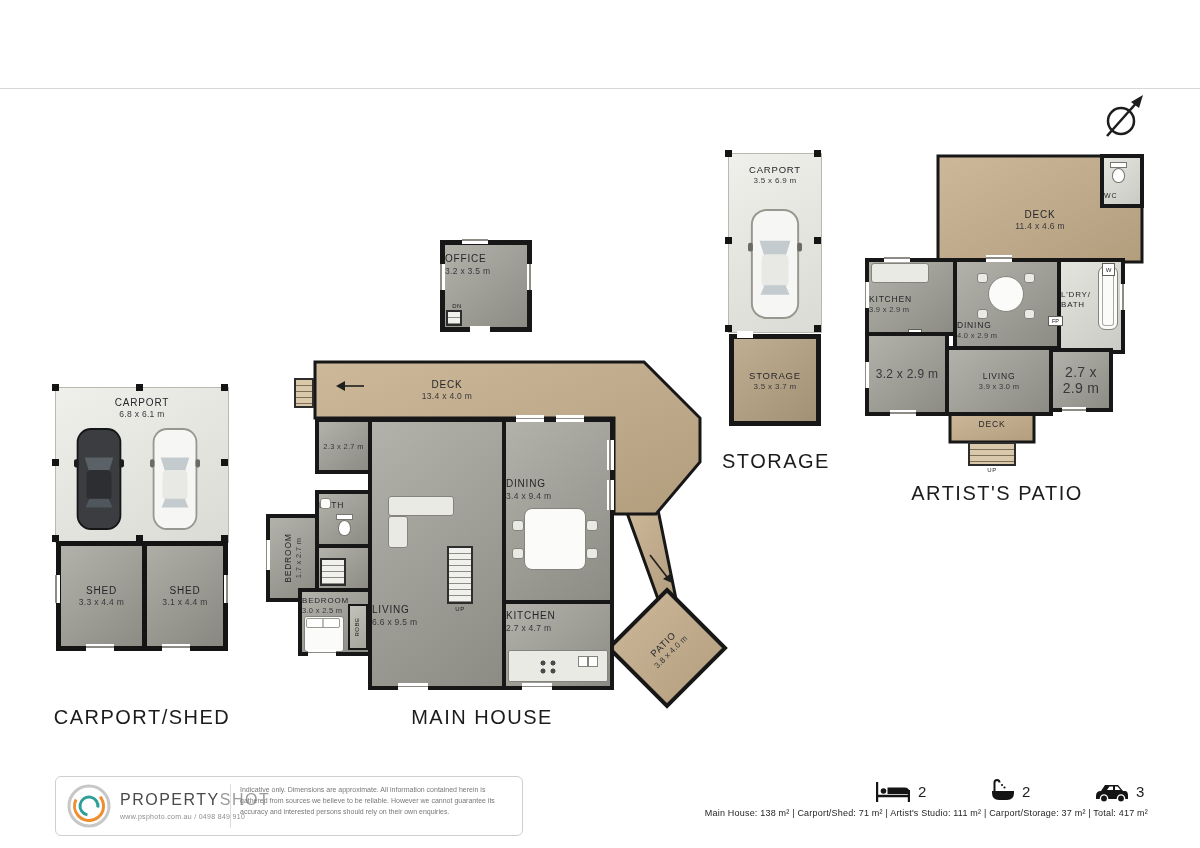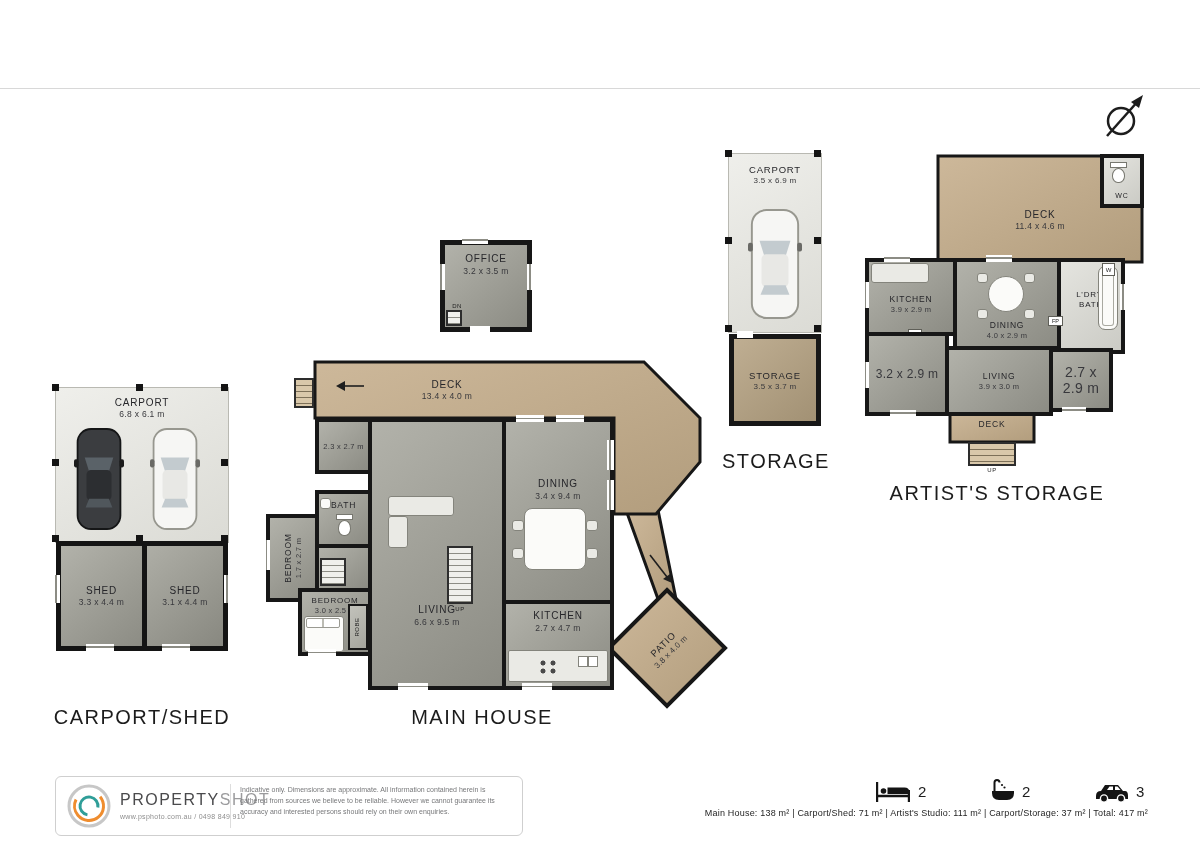--- a/index.html
+++ b/index.html
@@ -11,21 +11,21 @@
   .title .bold{font-weight:700}
   .title .light{font-weight:400;color:#2a2a2a}
   .hr{position:absolute;left:0;top:88px;width:1200px;height:1px;background:#d8d8d8}
   .caption{position:absolute;font-size:20px;letter-spacing:1.5px;color:#1c1c1c;text-align:center;font-weight:400}
   .geom{position:absolute;left:0;top:0}
   .room{position:absolute;background:linear-gradient(140deg,#b2b2aa,#8c8c84);border:4px solid #171717}
   .room.light{background:linear-gradient(140deg,#e4e4df,#cbcbc5)}
   .room.tan{background:linear-gradient(140deg,#bfae92,#a29174)}
   .concrete{position:absolute;background:linear-gradient(150deg,#efefeb,#dbdbd5);outline:1px solid #b9b9b2}
   .post{position:absolute;width:7px;height:7px;background:#141414}
-  .lbl{position:absolute;left:0;right:0;text-align:center;line-height:1.25}
+  .lbl{position:absolute;left:0;right:0;text-align:left;line-height:1.25}
   .clbl{position:absolute;inset:0;display:flex;flex-direction:column;align-items:center;justify-content:center;gap:1px;text-align:center}
   .rname{display:block;font-size:10px;letter-spacing:.8px;color:#26262a}
   .rdims{display:block;font-size:8.5px;letter-spacing:.3px;color:#38383c}
   .sm .rname{font-size:8.5px}.sm .rdims{font-size:7.5px}
   .decklbl{position:absolute;text-align:center;line-height:1.3}
   .furn{position:absolute;background:#eaeae5;border:1px solid #84847c;border-radius:3px}
   .furn.white{background:#fbfbf9}
   .winH{position:absolute;height:7px;background:linear-gradient(180deg,#fff 0 2.5px,#8c8c84 2.5px 4px,#fff 4px)}
   .winV{position:absolute;width:7px;background:linear-gradient(90deg,#fff 0 2.5px,#8c8c84 2.5px 4px,#fff 4px)}
   .gapW{position:absolute;background:#fff}
@@ -343,21 +343,21 @@
   <div class="tinytxt" style="left:968px;top:467px;width:48px">UP</div>
 
   <div class="winH" style="left:884px;top:255px;width:26px"></div>
   <div class="winH" style="left:986px;top:255px;width:26px"></div>
   <div class="winV" style="left:862px;top:282px;height:26px"></div>
   <div class="winV" style="left:862px;top:362px;height:26px"></div>
   <div class="winV" style="left:1120px;top:284px;height:26px"></div>
   <div class="winH" style="left:890px;top:410px;width:26px"></div>
   <div class="winH" style="left:1062px;top:407px;width:24px"></div>
 
-  <div class="caption" style="left:877px;top:482px;width:240px">ARTIST'S STORAGE</div>
+  <div class="caption" style="left:877px;top:482px;width:240px">ARTIST'S PATIO</div>
 
   <div class="footbox" style="left:55px;top:776px;width:468px;height:60px"></div>
   <svg class="abs" style="left:66px;top:783px" width="46" height="46" viewBox="0 0 46 46">
     <circle cx="23" cy="23" r="20" fill="none" stroke="#c7c7c7" stroke-width="3"></circle>
     <circle cx="23" cy="23" r="14.5" fill="none" stroke="#ef8d2f" stroke-width="3" stroke-dasharray="62 30" transform="rotate(-40 23 23)"></circle>
     <circle cx="23" cy="23" r="9" fill="none" stroke="#2f9e98" stroke-width="3" stroke-dasharray="42 15" transform="rotate(100 23 23)"></circle>
   </svg>
   <div class="brand" style="left:120px;top:791px"><span class="b1">PROPERTY</span><span class="b2">SHOT</span></div>
   <div class="contact" style="left:120px;top:813px">www.psphoto.com.au / 0498 849 910</div>
   <div class="vdiv" style="left:230px;top:784px;height:44px"></div>

